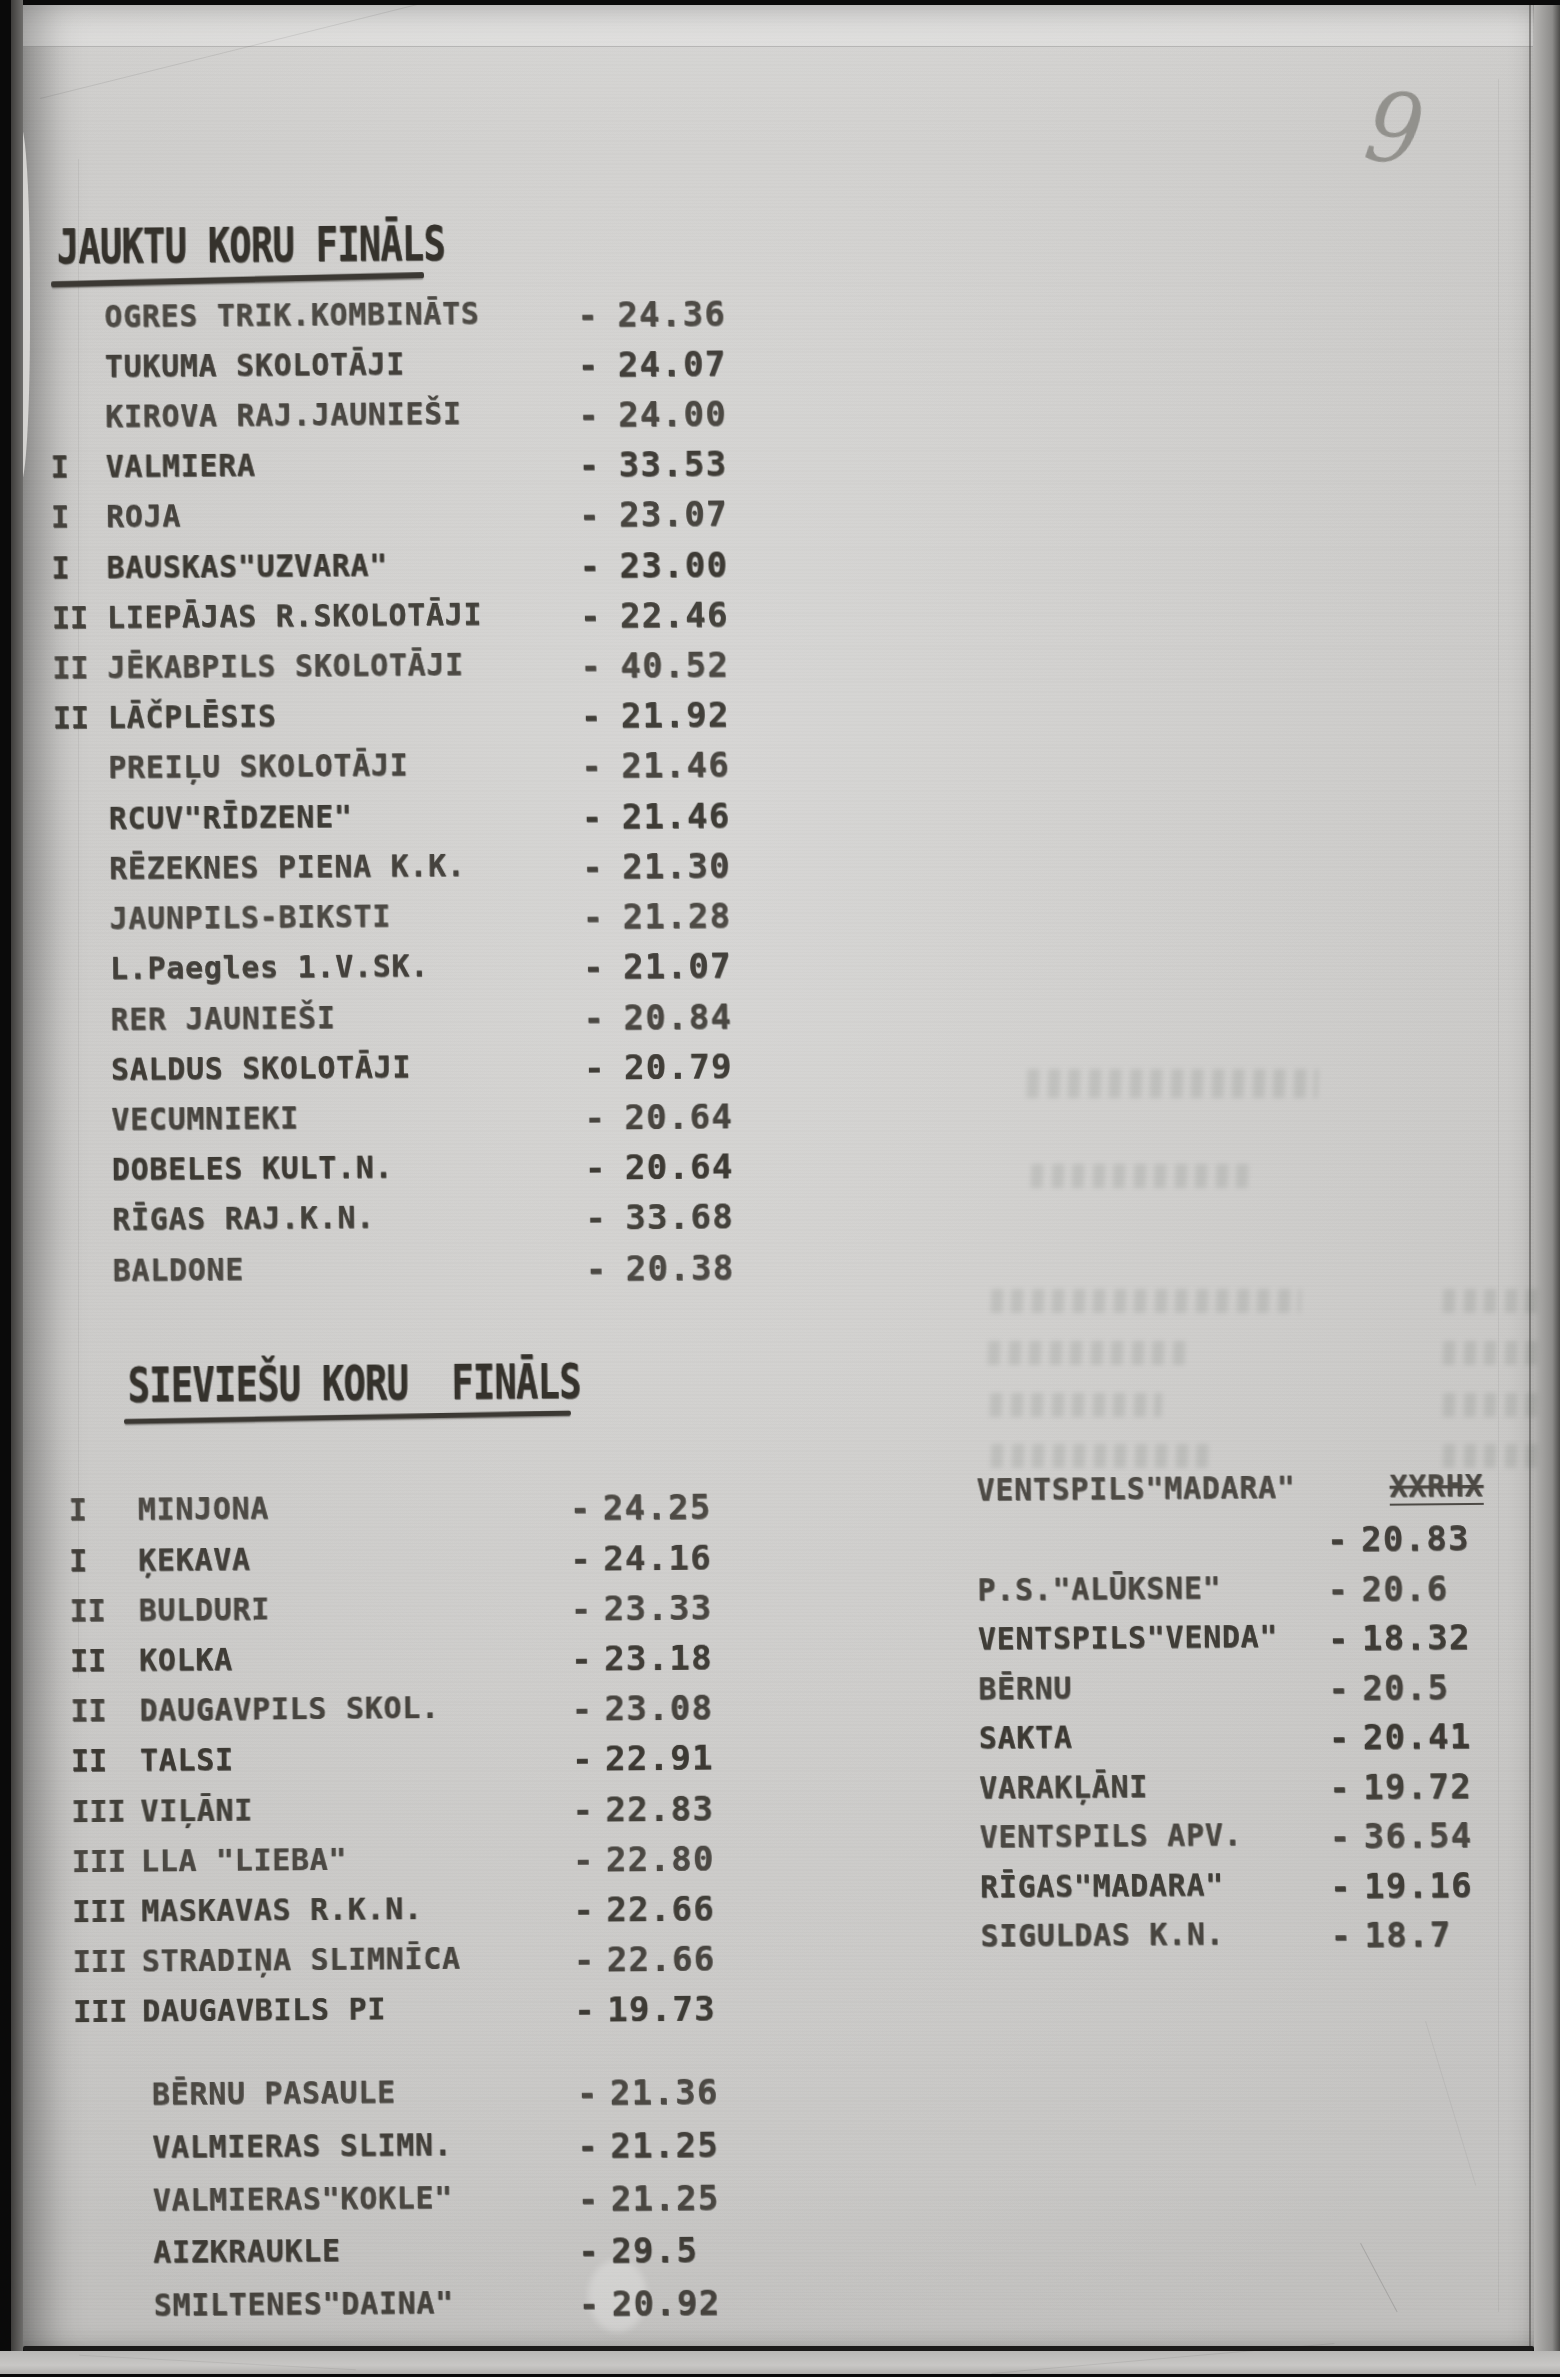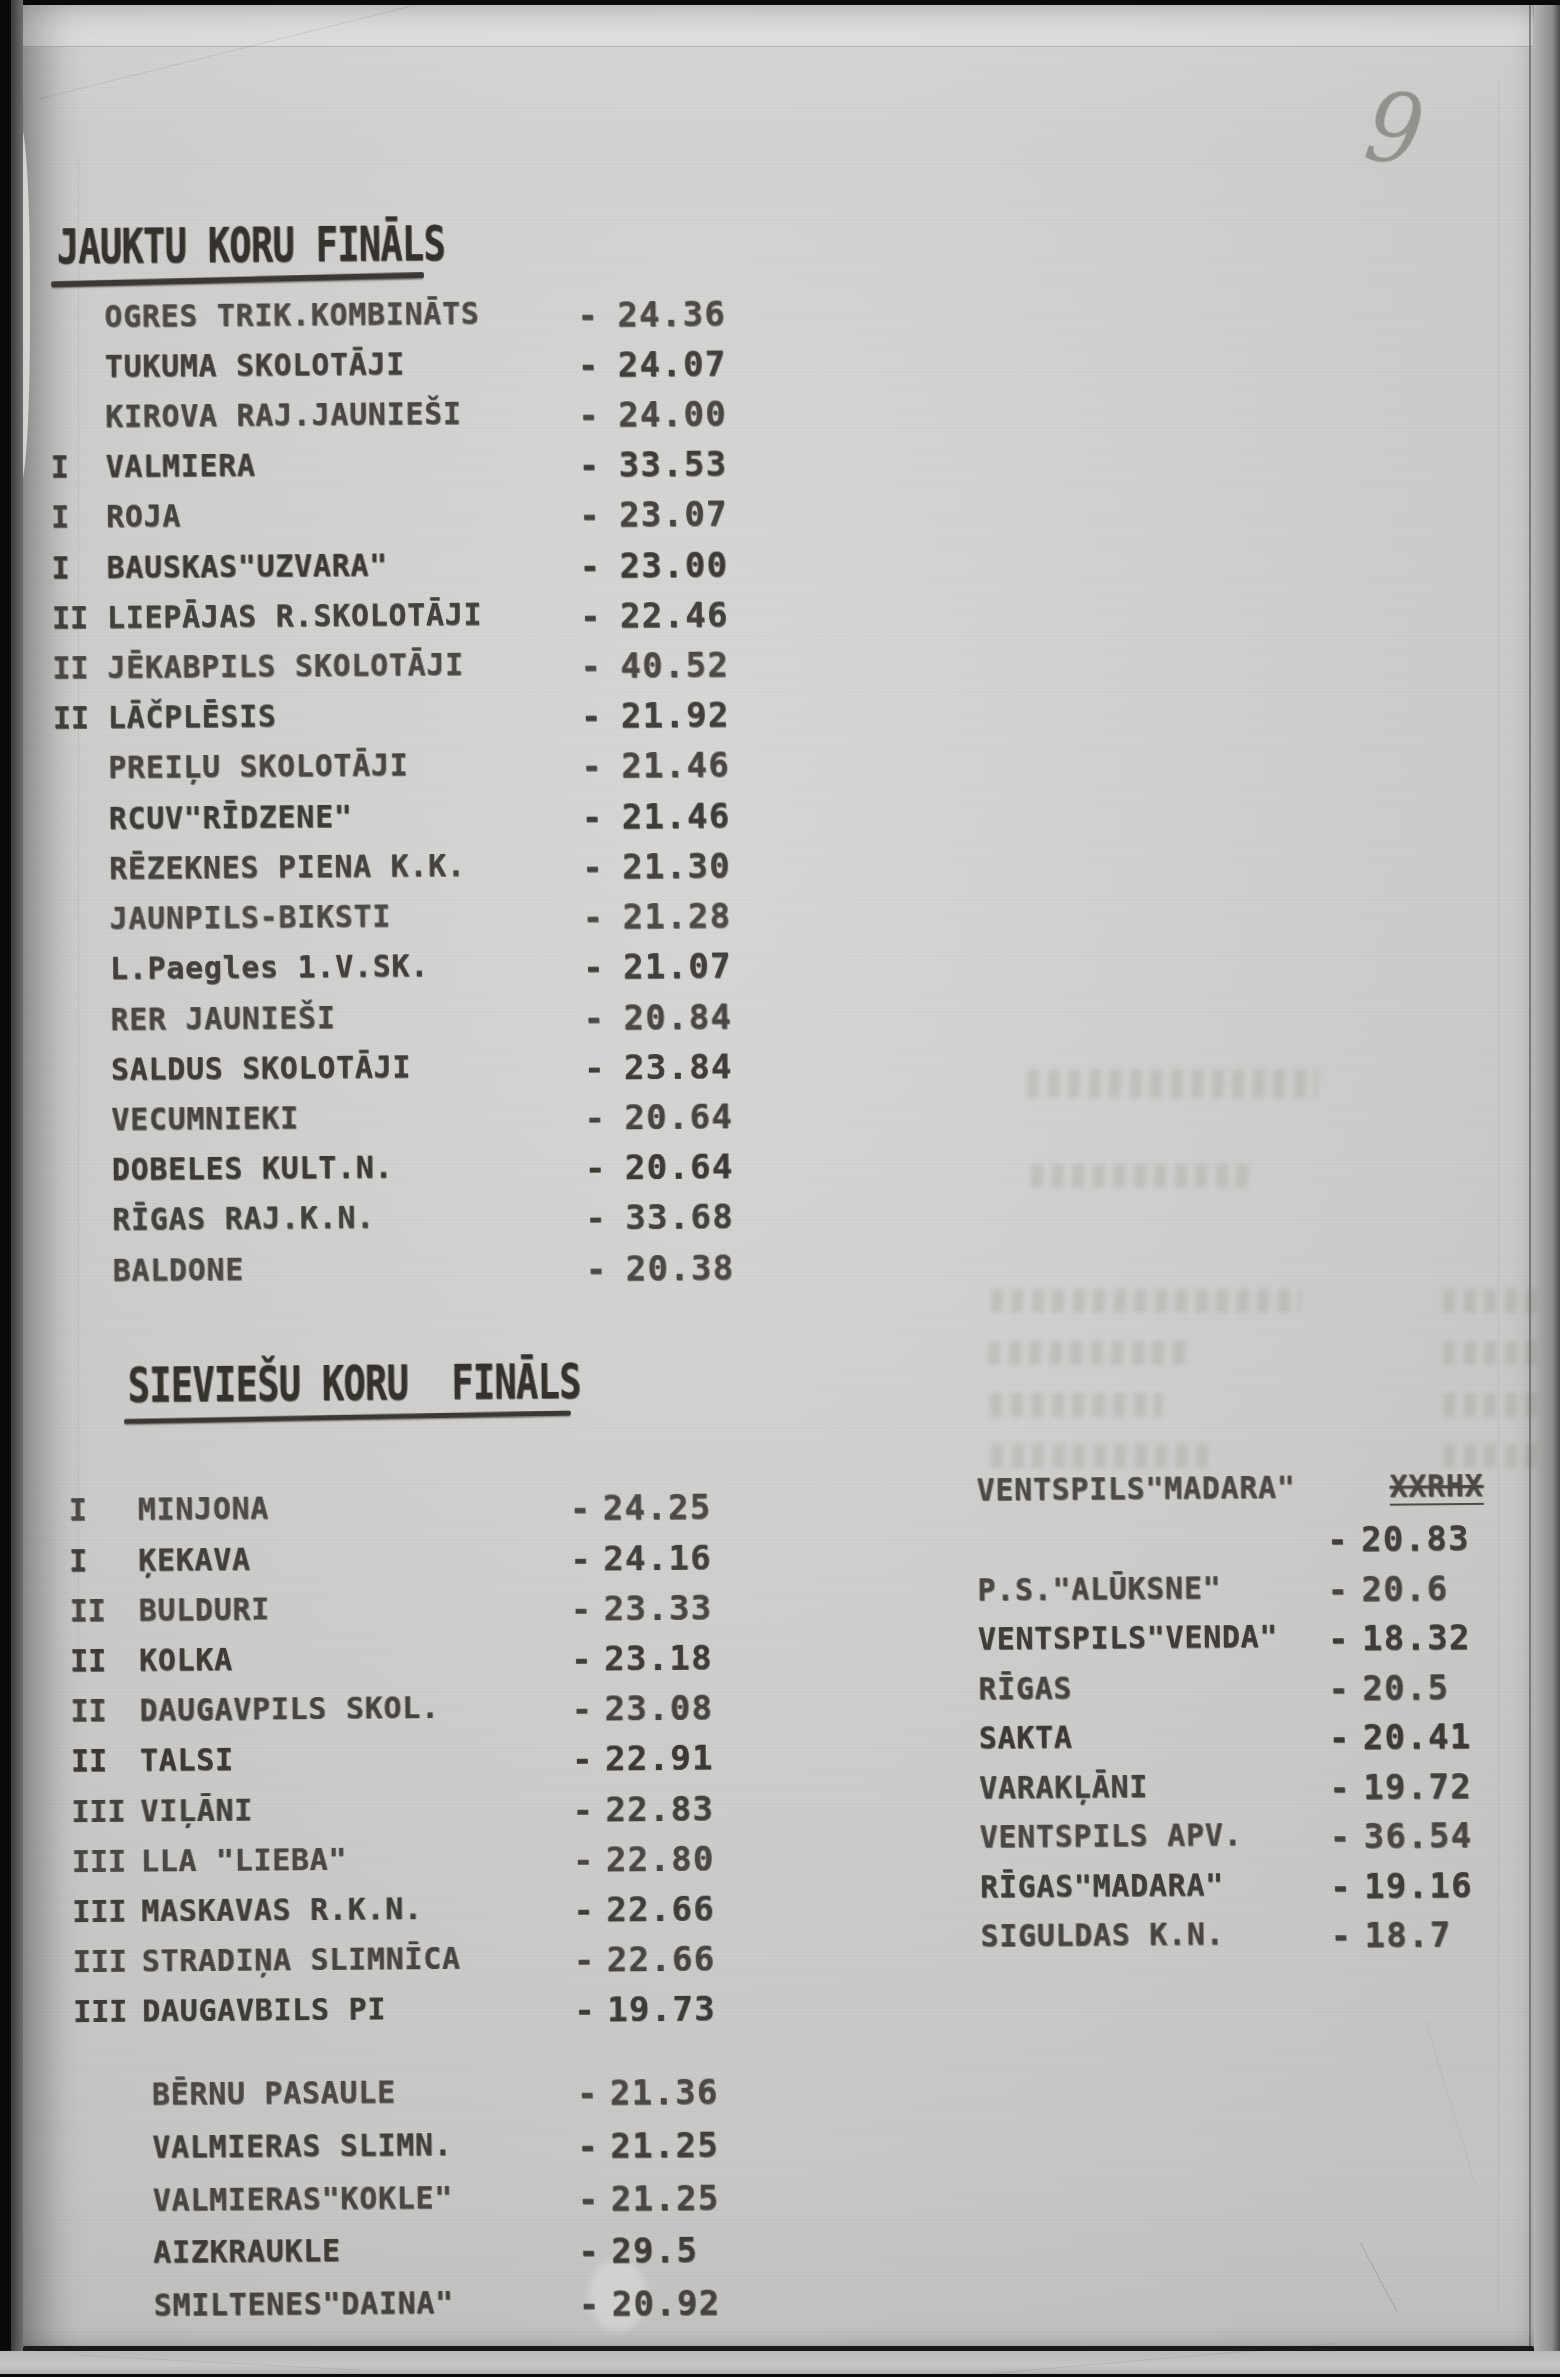--- a/index.html
+++ b/index.html
@@ -105,21 +105,21 @@
         <div class="row tw" style="top: 544px; opacity: 0.95;"><span class="rank">I</span><span class="name">BAUSKAS"UZVARA"</span><span class="dash">-</span><span class="score">23.00</span></div>
         <div class="row tw" style="top: 594px; opacity: 0.9;"><span class="rank">II</span><span class="name">LIEPĀJAS R.SKOLOTĀJI</span><span class="dash">-</span><span class="score">22.46</span></div>
         <div class="row tw" style="top: 644px; opacity: 0.85;"><span class="rank">II</span><span class="name">JĒKABPILS SKOLOTĀJI</span><span class="dash">-</span><span class="score">40.52</span></div>
         <div class="row tw" style="top: 694px; opacity: 0.92;"><span class="rank">II</span><span class="name">LĀČPLĒSIS</span><span class="dash">-</span><span class="score">21.92</span></div>
         <div class="row tw" style="top: 744px; opacity: 0.87;"><span class="name">PREIĻU SKOLOTĀJI</span><span class="dash">-</span><span class="score">21.46</span></div>
         <div class="row tw" style="top: 795px; opacity: 0.94;"><span class="name">RCUV"RĪDZENE"</span><span class="dash">-</span><span class="score">21.46</span></div>
         <div class="row tw" style="top: 845px; opacity: 0.89;"><span class="name">RĒZEKNES PIENA K.K.</span><span class="dash">-</span><span class="score">21.30</span></div>
         <div class="row tw" style="top: 895px; opacity: 0.84;"><span class="name">JAUNPILS-BIKSTI</span><span class="dash">-</span><span class="score">21.28</span></div>
         <div class="row tw" style="top: 945px; opacity: 0.91;"><span class="name">L.Paegles 1.V.SK.</span><span class="dash">-</span><span class="score">21.07</span></div>
         <div class="row tw" style="top: 996px; opacity: 0.86;"><span class="name">RER JAUNIEŠI</span><span class="dash">-</span><span class="score">20.84</span></div>
-        <div class="row tw" style="top: 1046px; opacity: 0.93;"><span class="name">SALDUS SKOLOTĀJI</span><span class="dash">-</span><span class="score">23.84</span></div>
+        <div class="row tw" style="top: 1046px; opacity: 0.93;"><span class="name">SALDUS SKOLOTĀJI</span><span class="dash">-</span><span class="score">20.79</span></div>
         <div class="row tw" style="top: 1096px; opacity: 0.88;"><span class="name">VECUMNIEKI</span><span class="dash">-</span><span class="score">20.64</span></div>
         <div class="row tw" style="top: 1146px; opacity: 0.95;"><span class="name">DOBELES KULT.N.</span><span class="dash">-</span><span class="score">20.64</span></div>
         <div class="row tw" style="top: 1196px; opacity: 0.9;"><span class="name">RĪGAS RAJ.K.N.</span><span class="dash">-</span><span class="score">33.68</span></div>
         <div class="row tw" style="top: 1247px; opacity: 0.85;"><span class="name">BALDONE</span><span class="dash">-</span><span class="score">20.38</span></div>
       </div>
 
     <div class="title tw" style="left:126px;top:1365px;">SIEVIEŠU KORU  FINĀLS</div>
     <div class="rule" style="left:122px;top:1411px;width:447px;height:5.3px;transform:rotate(-0.6deg);"></div>
 
     <div id="sec-women-left">
@@ -140,21 +140,21 @@
         <div class="row tw" style="top: 2124px; opacity: 0.91;"><span class="name">VALMIERAS SLIMN.</span><span class="dash">-</span><span class="score">21.25</span></div>
         <div class="row tw" style="top: 2177px; opacity: 0.86;"><span class="name">VALMIERAS"KOKLE"</span><span class="dash">-</span><span class="score">21.25</span></div>
         <div class="row tw" style="top: 2229px; opacity: 0.93;"><span class="name">AIZKRAUKLE</span><span class="dash">-</span><span class="score">29.5</span></div>
         <div class="row tw" style="top: 2282px; opacity: 0.88;"><span class="name">SMILTENES"DAINA"</span><span class="dash">-</span><span class="score">20.92</span></div>
       </div>
     <div id="sec-women-right">
         <div class="row tw" style="top: 1474px; opacity: 0.84;"><span class="name">VENTSPILS"MADARA"</span><span class="struck">XXRHX</span></div>
         <div class="row tw" style="top: 1524px; opacity: 0.91;"><span class="dash">-</span><span class="score">20.83</span></div>
         <div class="row tw" style="top: 1574px; opacity: 0.86;"><span class="name">P.S."ALŪKSNE"</span><span class="dash">-</span><span class="score">20.6</span></div>
         <div class="row tw" style="top: 1623px; opacity: 0.93;"><span class="name">VENTSPILS"VENDA"</span><span class="dash">-</span><span class="score">18.32</span></div>
-        <div class="row tw" style="top: 1673px; opacity: 0.88;"><span class="name">RĪGAS</span><span class="dash">-</span><span class="score">20.5</span></div>
+        <div class="row tw" style="top: 1673px; opacity: 0.88;"><span class="name">BĒRNU</span><span class="dash">-</span><span class="score">20.5</span></div>
         <div class="row tw" style="top: 1722px; opacity: 0.95;"><span class="name">SAKTA</span><span class="dash">-</span><span class="score">20.41</span></div>
         <div class="row tw" style="top: 1772px; opacity: 0.9;"><span class="name">VARAKĻĀNI</span><span class="dash">-</span><span class="score">19.72</span></div>
         <div class="row tw" style="top: 1821px; opacity: 0.85;"><span class="name">VENTSPILS APV.</span><span class="dash">-</span><span class="score">36.54</span></div>
         <div class="row tw" style="top: 1871px; opacity: 0.92;"><span class="name">RĪGAS"MADARA"</span><span class="dash">-</span><span class="score">19.16</span></div>
         <div class="row tw" style="top: 1920px; opacity: 0.87;"><span class="name">SIGULDAS K.N.</span><span class="dash">-</span><span class="score">18.7</span></div>
       </div>
   </div>
 
   <div id="handnum">9</div>
 </div>

